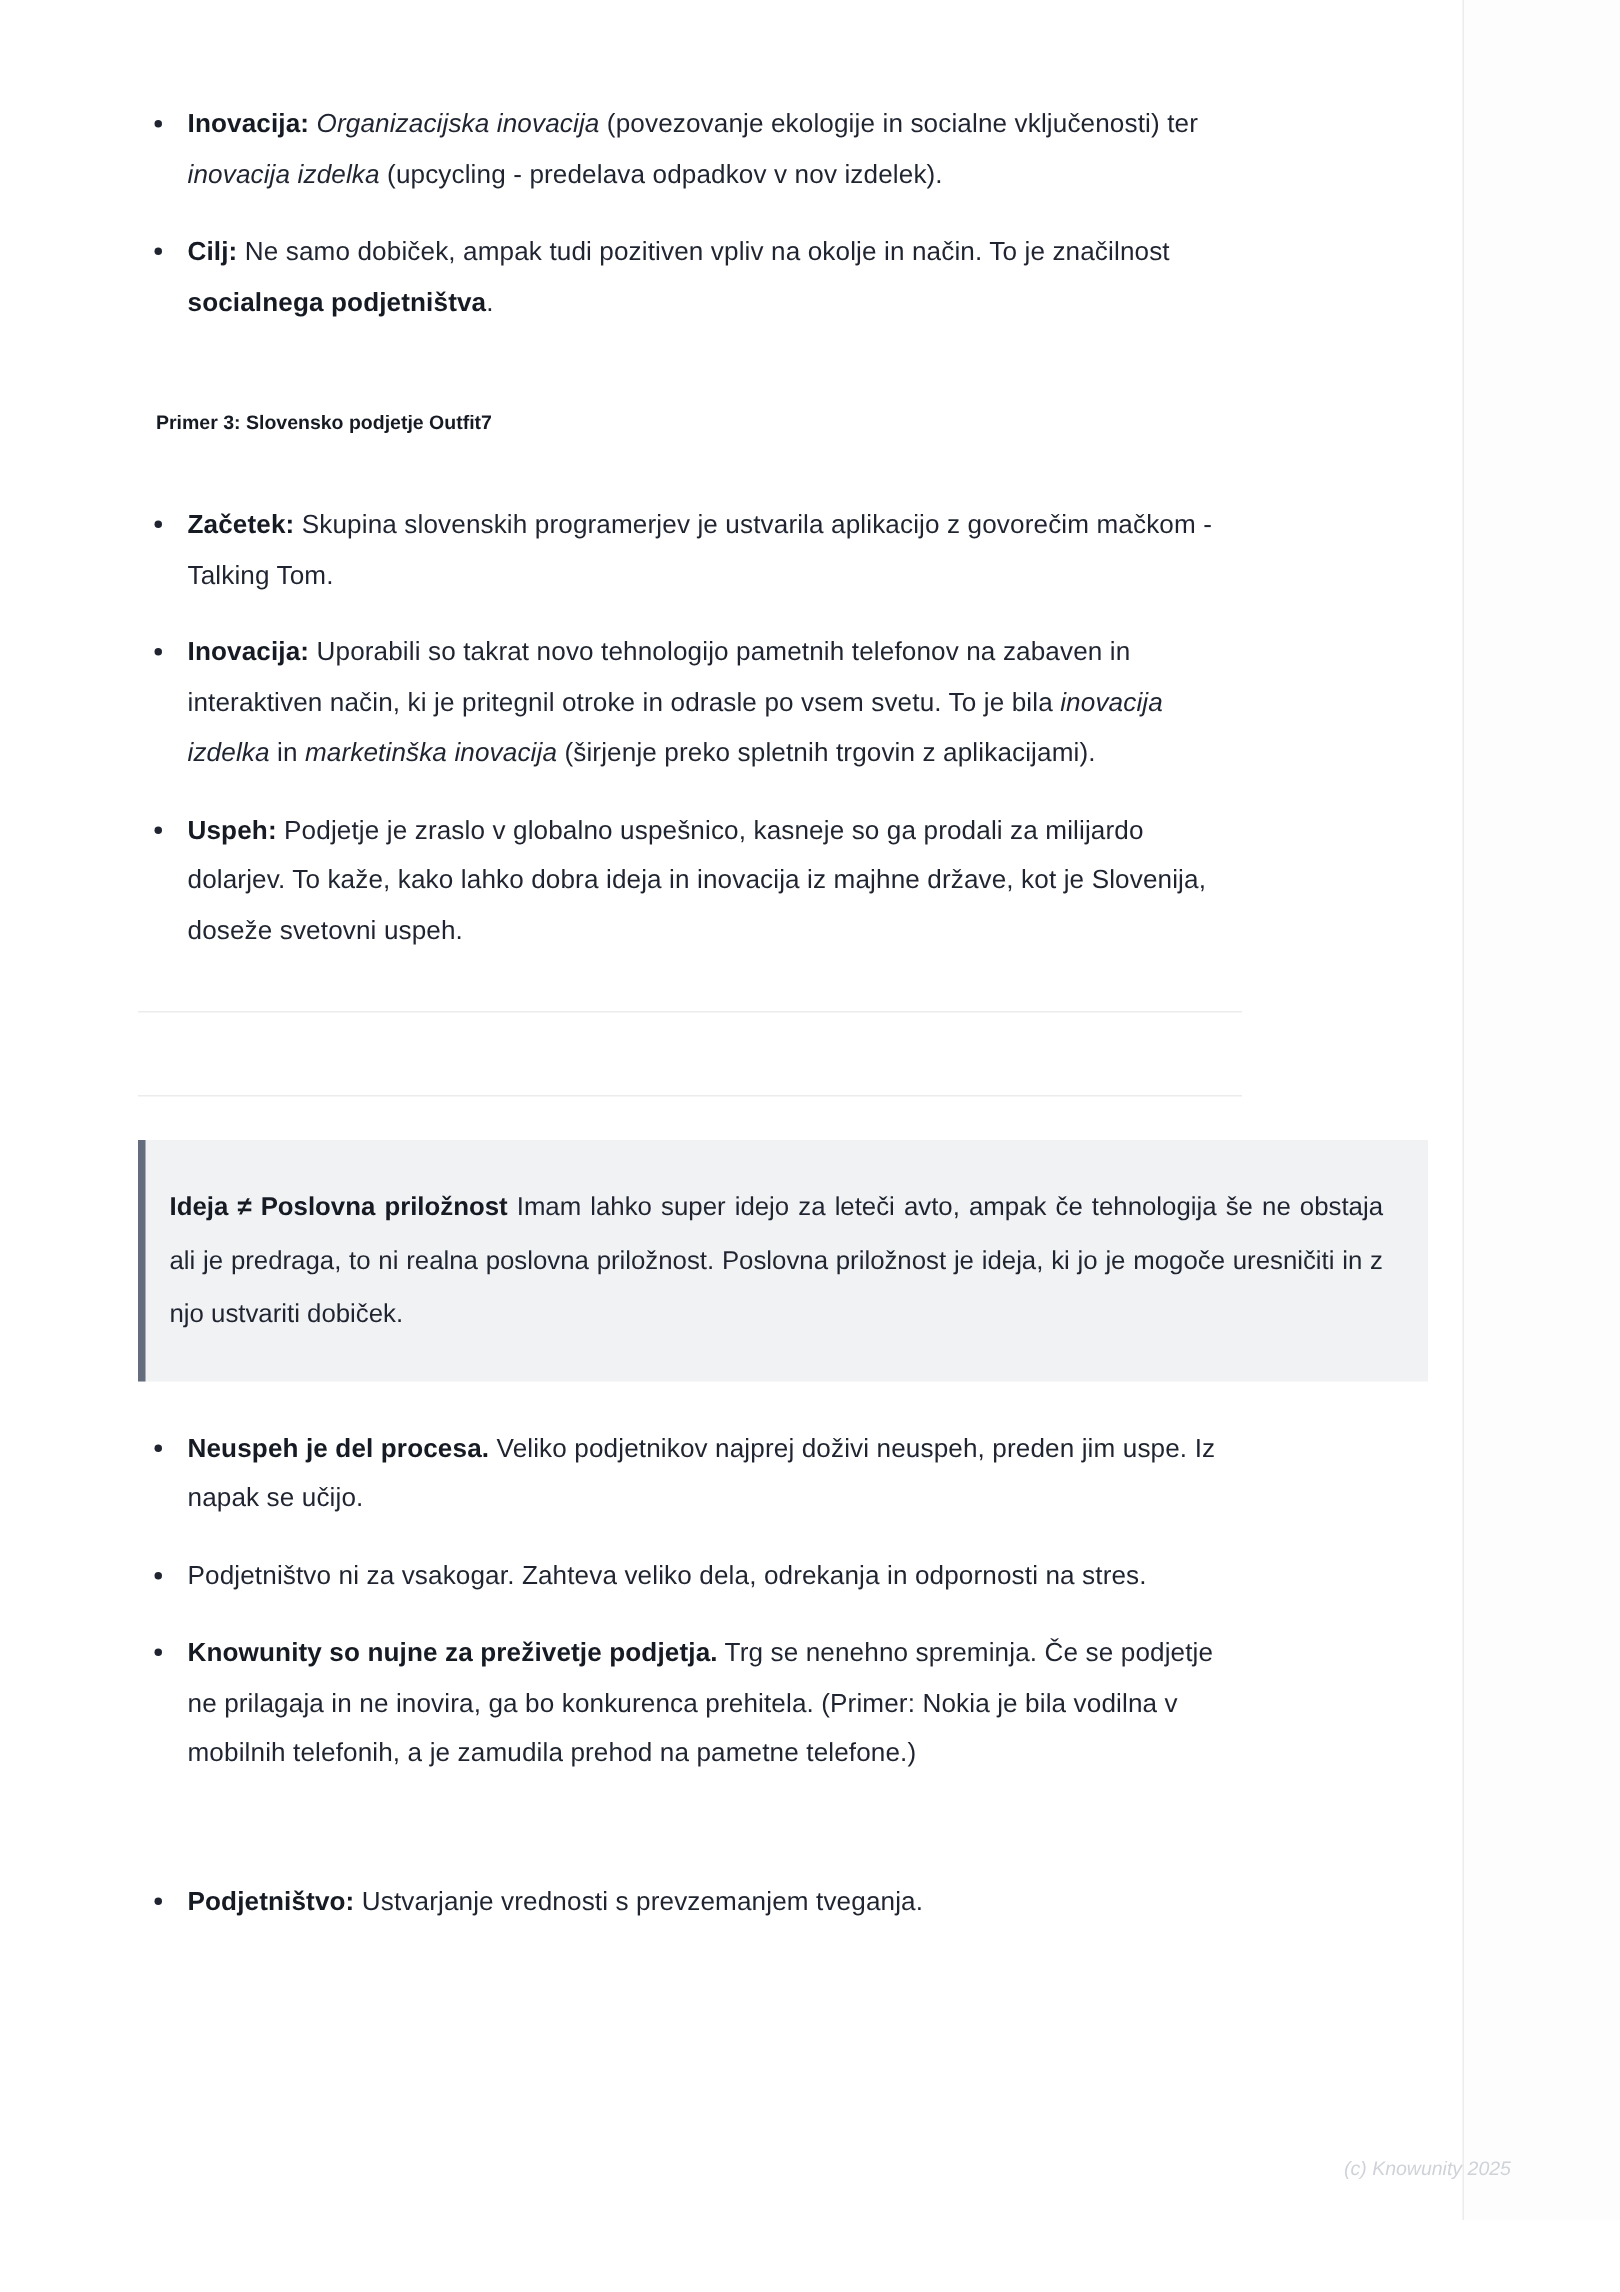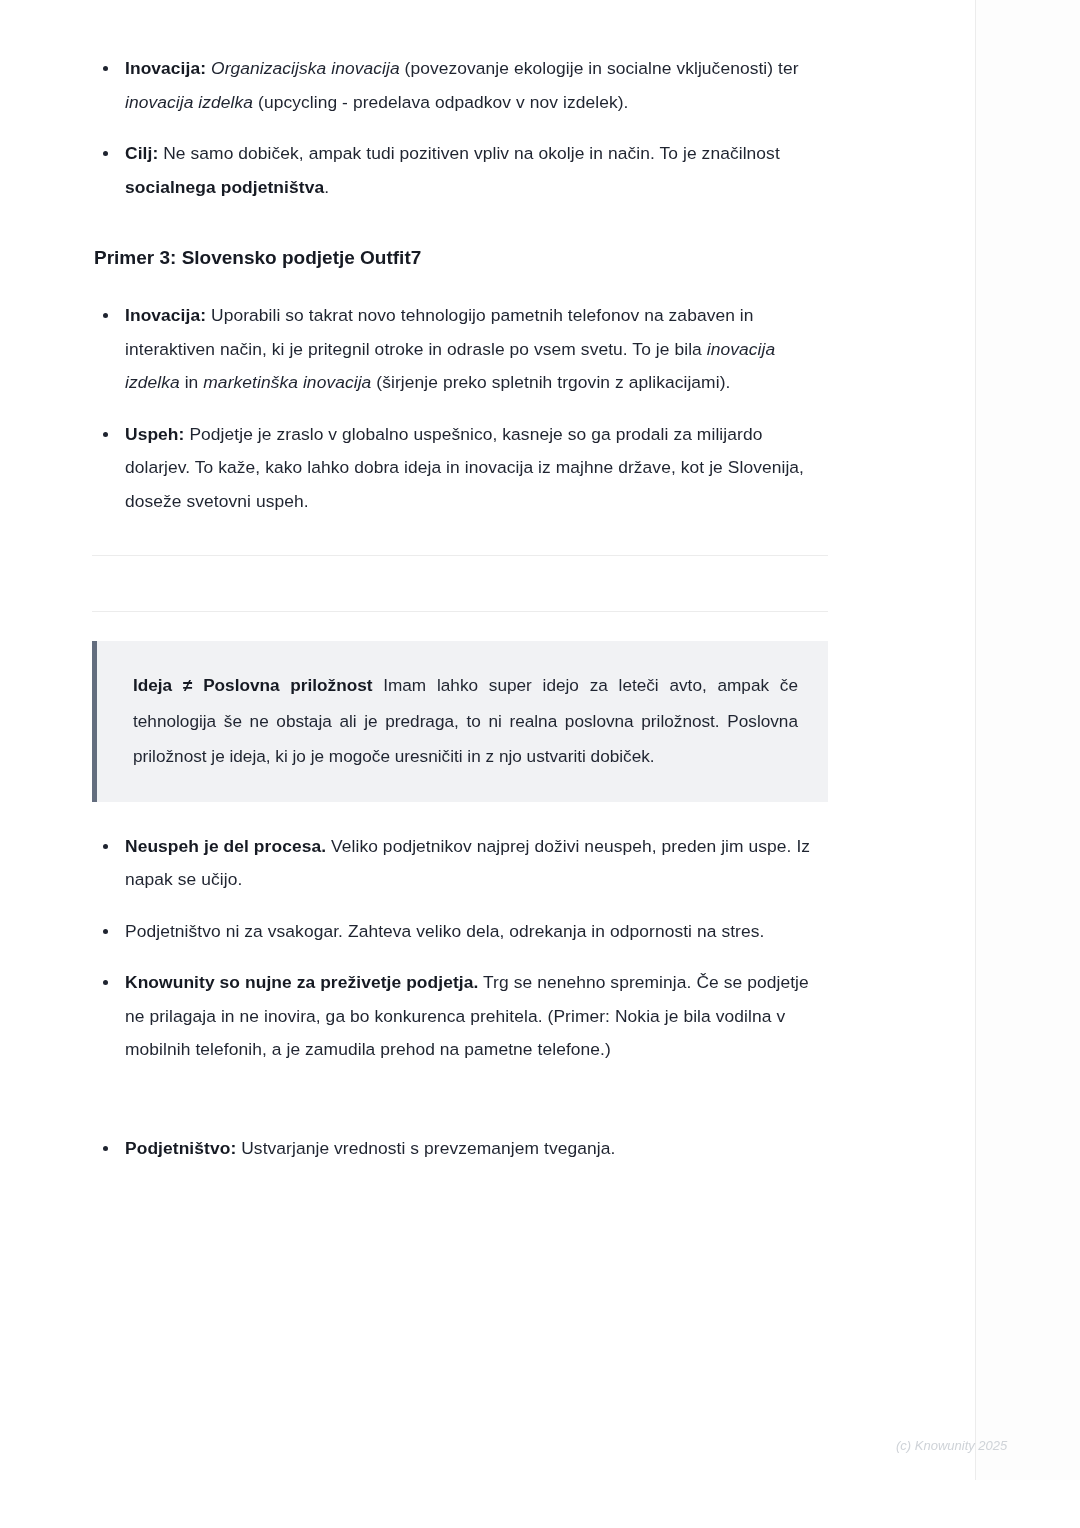--- a/index.html
+++ b/index.html
@@ -35,21 +35,21 @@
     top: 0;
     left: 976px;
     width: 104px;
     height: 1480px;
     background: #fdfdfd;
   }
 
   .content {
     position: absolute;
     left: 92px;
-    top: 0;
+    top: 14px;
     width: 736px;
   }
 
   
   ul.bullets {
     list-style: none;
     margin: 0;
     padding: 0;
   }
   ul.bullets li {
@@ -70,25 +70,25 @@
     width: 5px;
     height: 5px;
     border-radius: 50%;
     background: #1f2430;
   }
   b, strong { font-weight: 700; color: #161a23; }
   i, em { font-style: italic; }
 
   
   .subhead {
-    font-size: 19px;
+    font-size: 13px;
     line-height: 28px;
     font-weight: 700;
     color: #161a23;
-    margin: 2px;
+    margin: 12px;
   }
 
   
   .section-block { }
   .rule {
     height: 1px;
     background: #ececec;
     width: 736px;
   }
   h2.section-title {
@@ -98,22 +98,22 @@
     color: #9aa0ab;
     margin: 0;
     letter-spacing: -0.005em;
     white-space: nowrap;
   }
 
   
   .callout {
     background: #f1f2f4;
     border-left: 5px solid #636d7e;
-    padding: 27px 30px 27px 36px;
-    width: 736px;
+    padding: 27px 30px 27px 16px;
+    width: 860px;
   }
   .callout p {
     margin: 0;
     font-size: 17.2px;
     line-height: 35.5px;
     color: #1f2430;
     text-align: justify;
     text-justify: inter-word;
   }
 
@@ -144,20 +144,21 @@
     <ul class="bullets">
       <li><b>Inovacija:</b> <i>Organizacijska inovacija</i><span> (povezovanje ekologije in socialne vključenosti) ter </span><i>inovacija izdelka</i><span> (upcycling - predelava odpadkov v nov izdelek).</span></li>
       <li><b>Cilj:</b><span> Ne samo dobiček, ampak tudi pozitiven vpliv na okolje in način. To je značilnost </span><b>socialnega podjetništva</b><span>.</span></li>
     </ul>
 
     <div style="height:38px"></div>
     <p class="subhead">Primer 3: Slovensko podjetje Outfit7</p>
 
     <div style="height:25px"></div>
     <ul class="bullets">
+      <li><b>Začetek:</b><span> Skupina slovenskih programerjev je ustvarila aplikacijo z govorečim mačkom - Talking Tom.</span></li>
       <li><b>Inovacija:</b><span> Uporabili so takrat novo tehnologijo pametnih telefonov na zabaven in interaktiven način, ki je pritegnil otroke in odrasle po vsem svetu. To je bila </span><i>inovacija izdelka</i><span> in </span><i>marketinška inovacija</i><span> (širjenje preko spletnih trgovin z aplikacijami).</span></li>
       <li><b>Uspeh:</b><span> Podjetje je zraslo v globalno uspešnico, kasneje so ga prodali za milijardo dolarjev. To kaže, kako lahko dobra ideja in inovacija iz majhne države, kot je Slovenija, doseže svetovni uspeh.</span></li>
     </ul>
 
     <div style="height:37px"></div>
     <div class="section-block">
       <div class="rule"></div>
       <div style="height:38px"></div>
       <div style="height:17px"></div>
       <div class="rule"></div>

